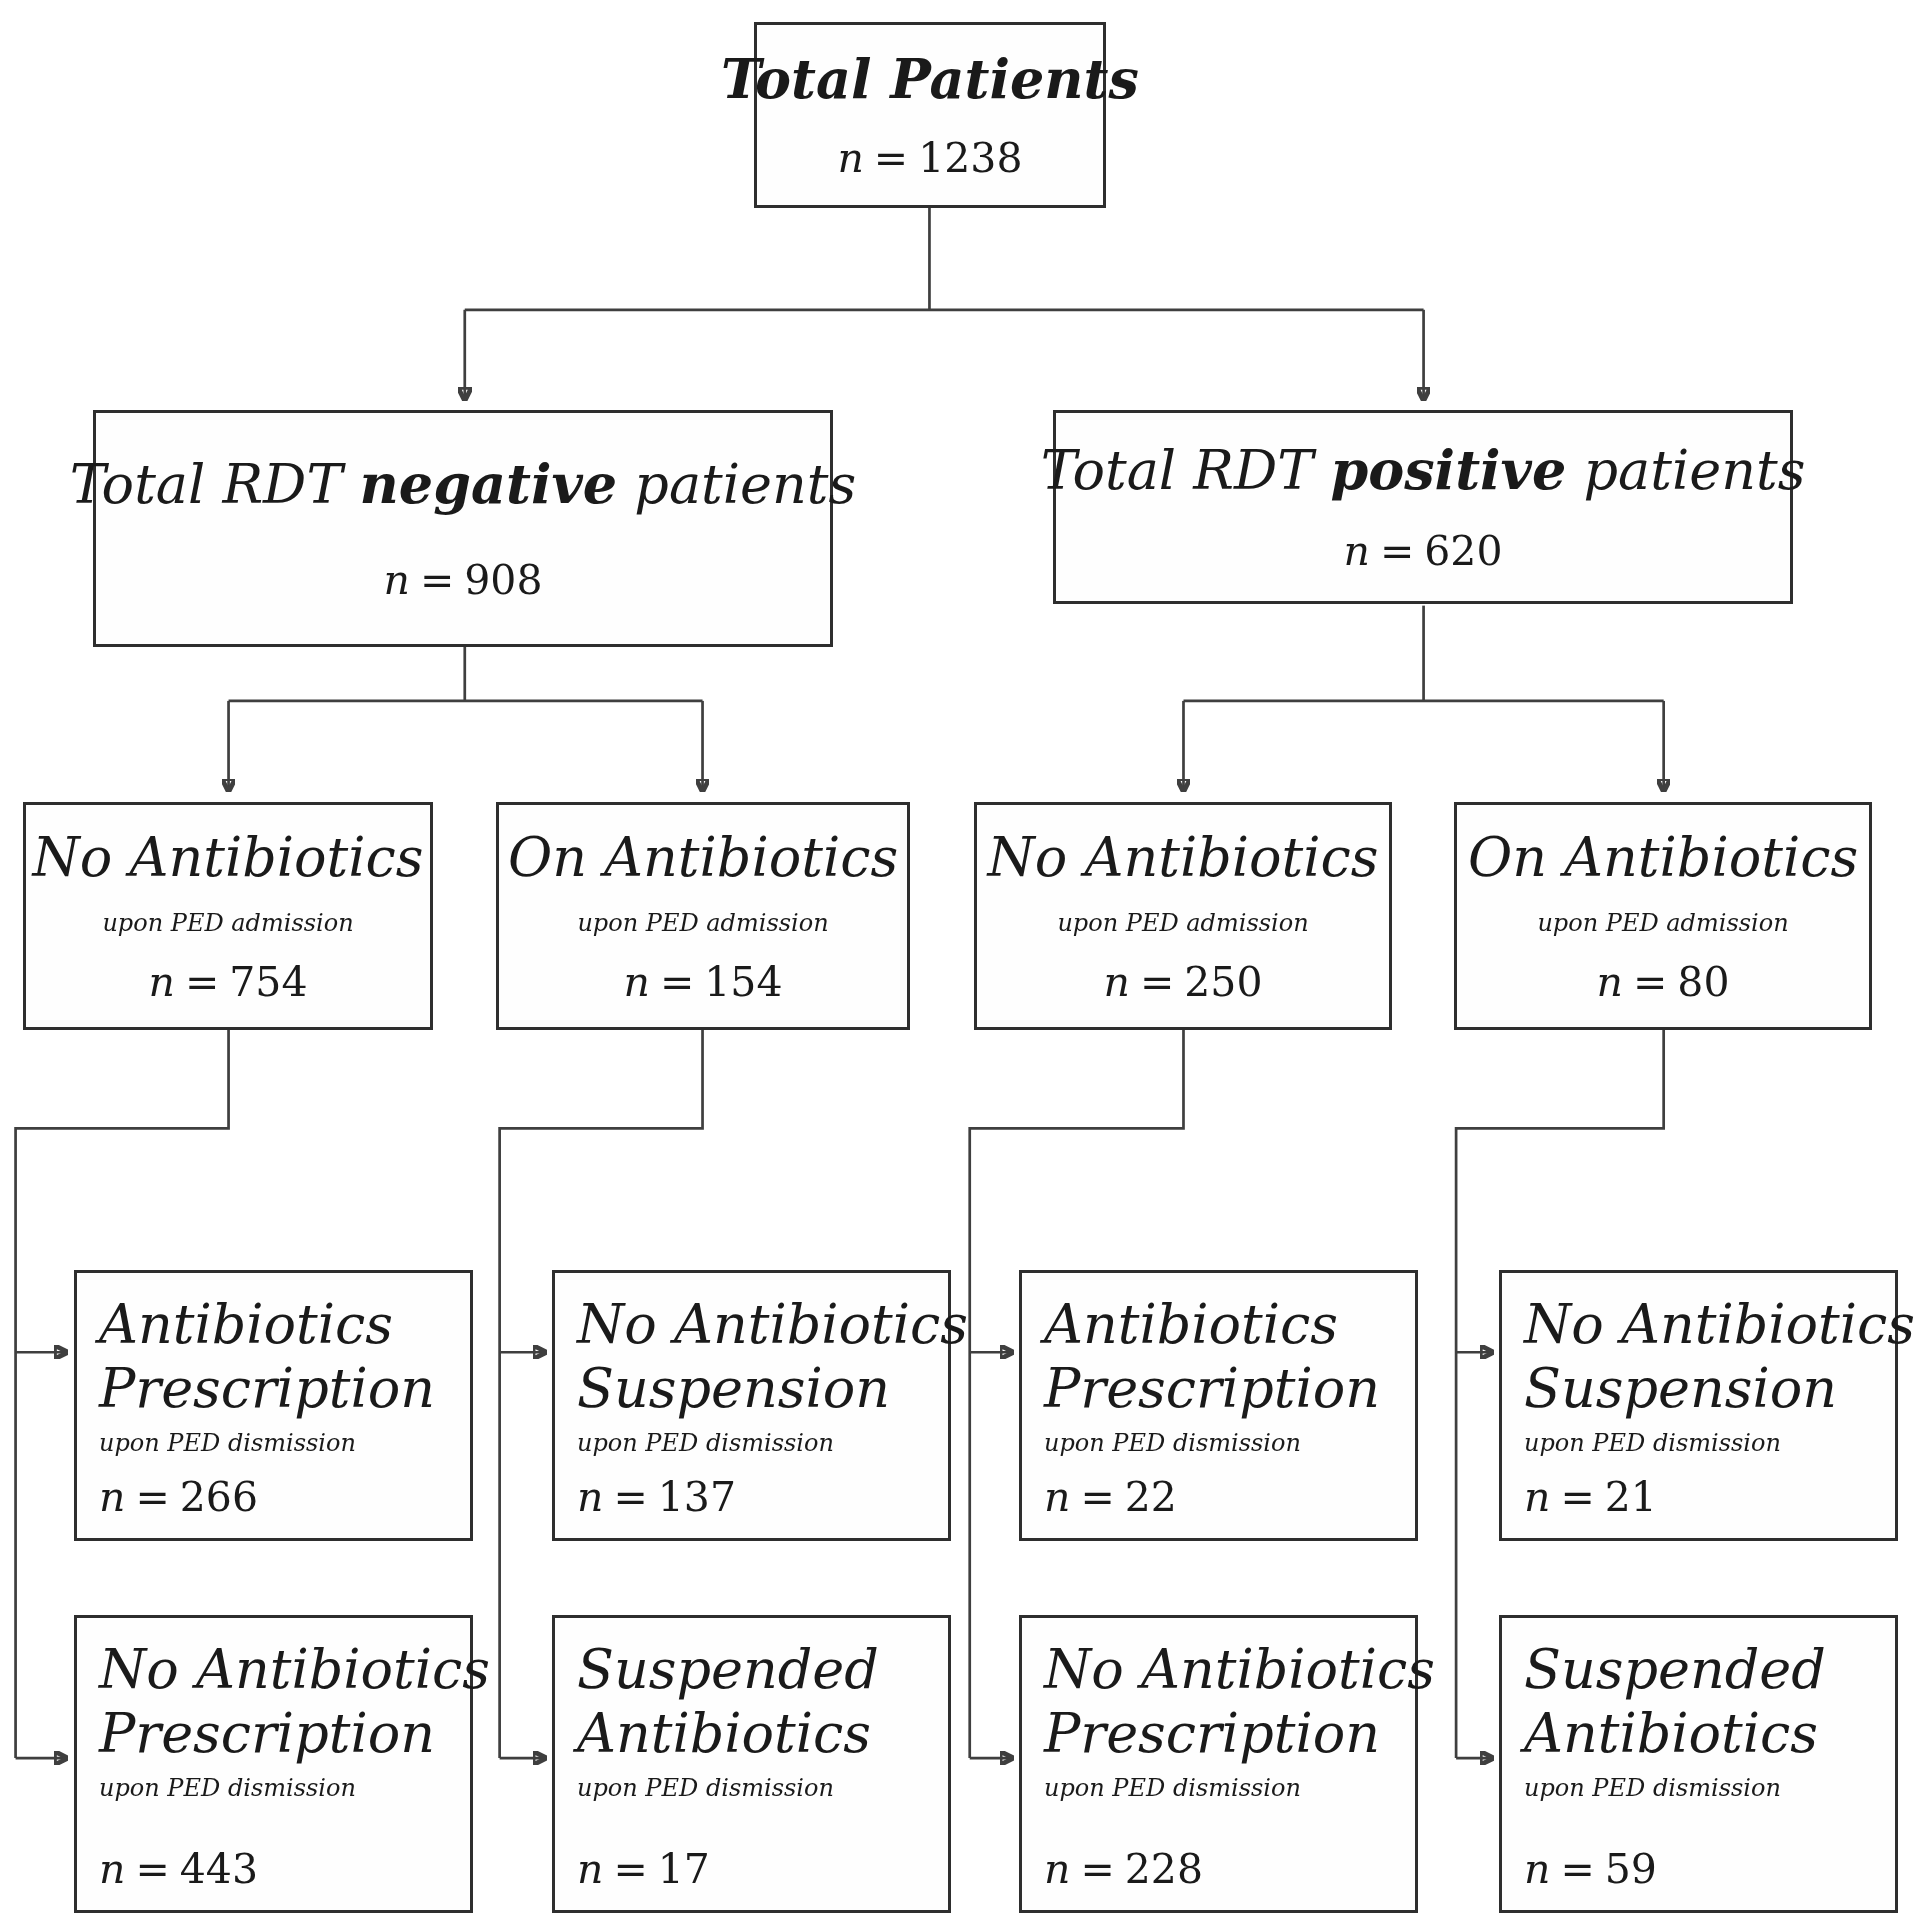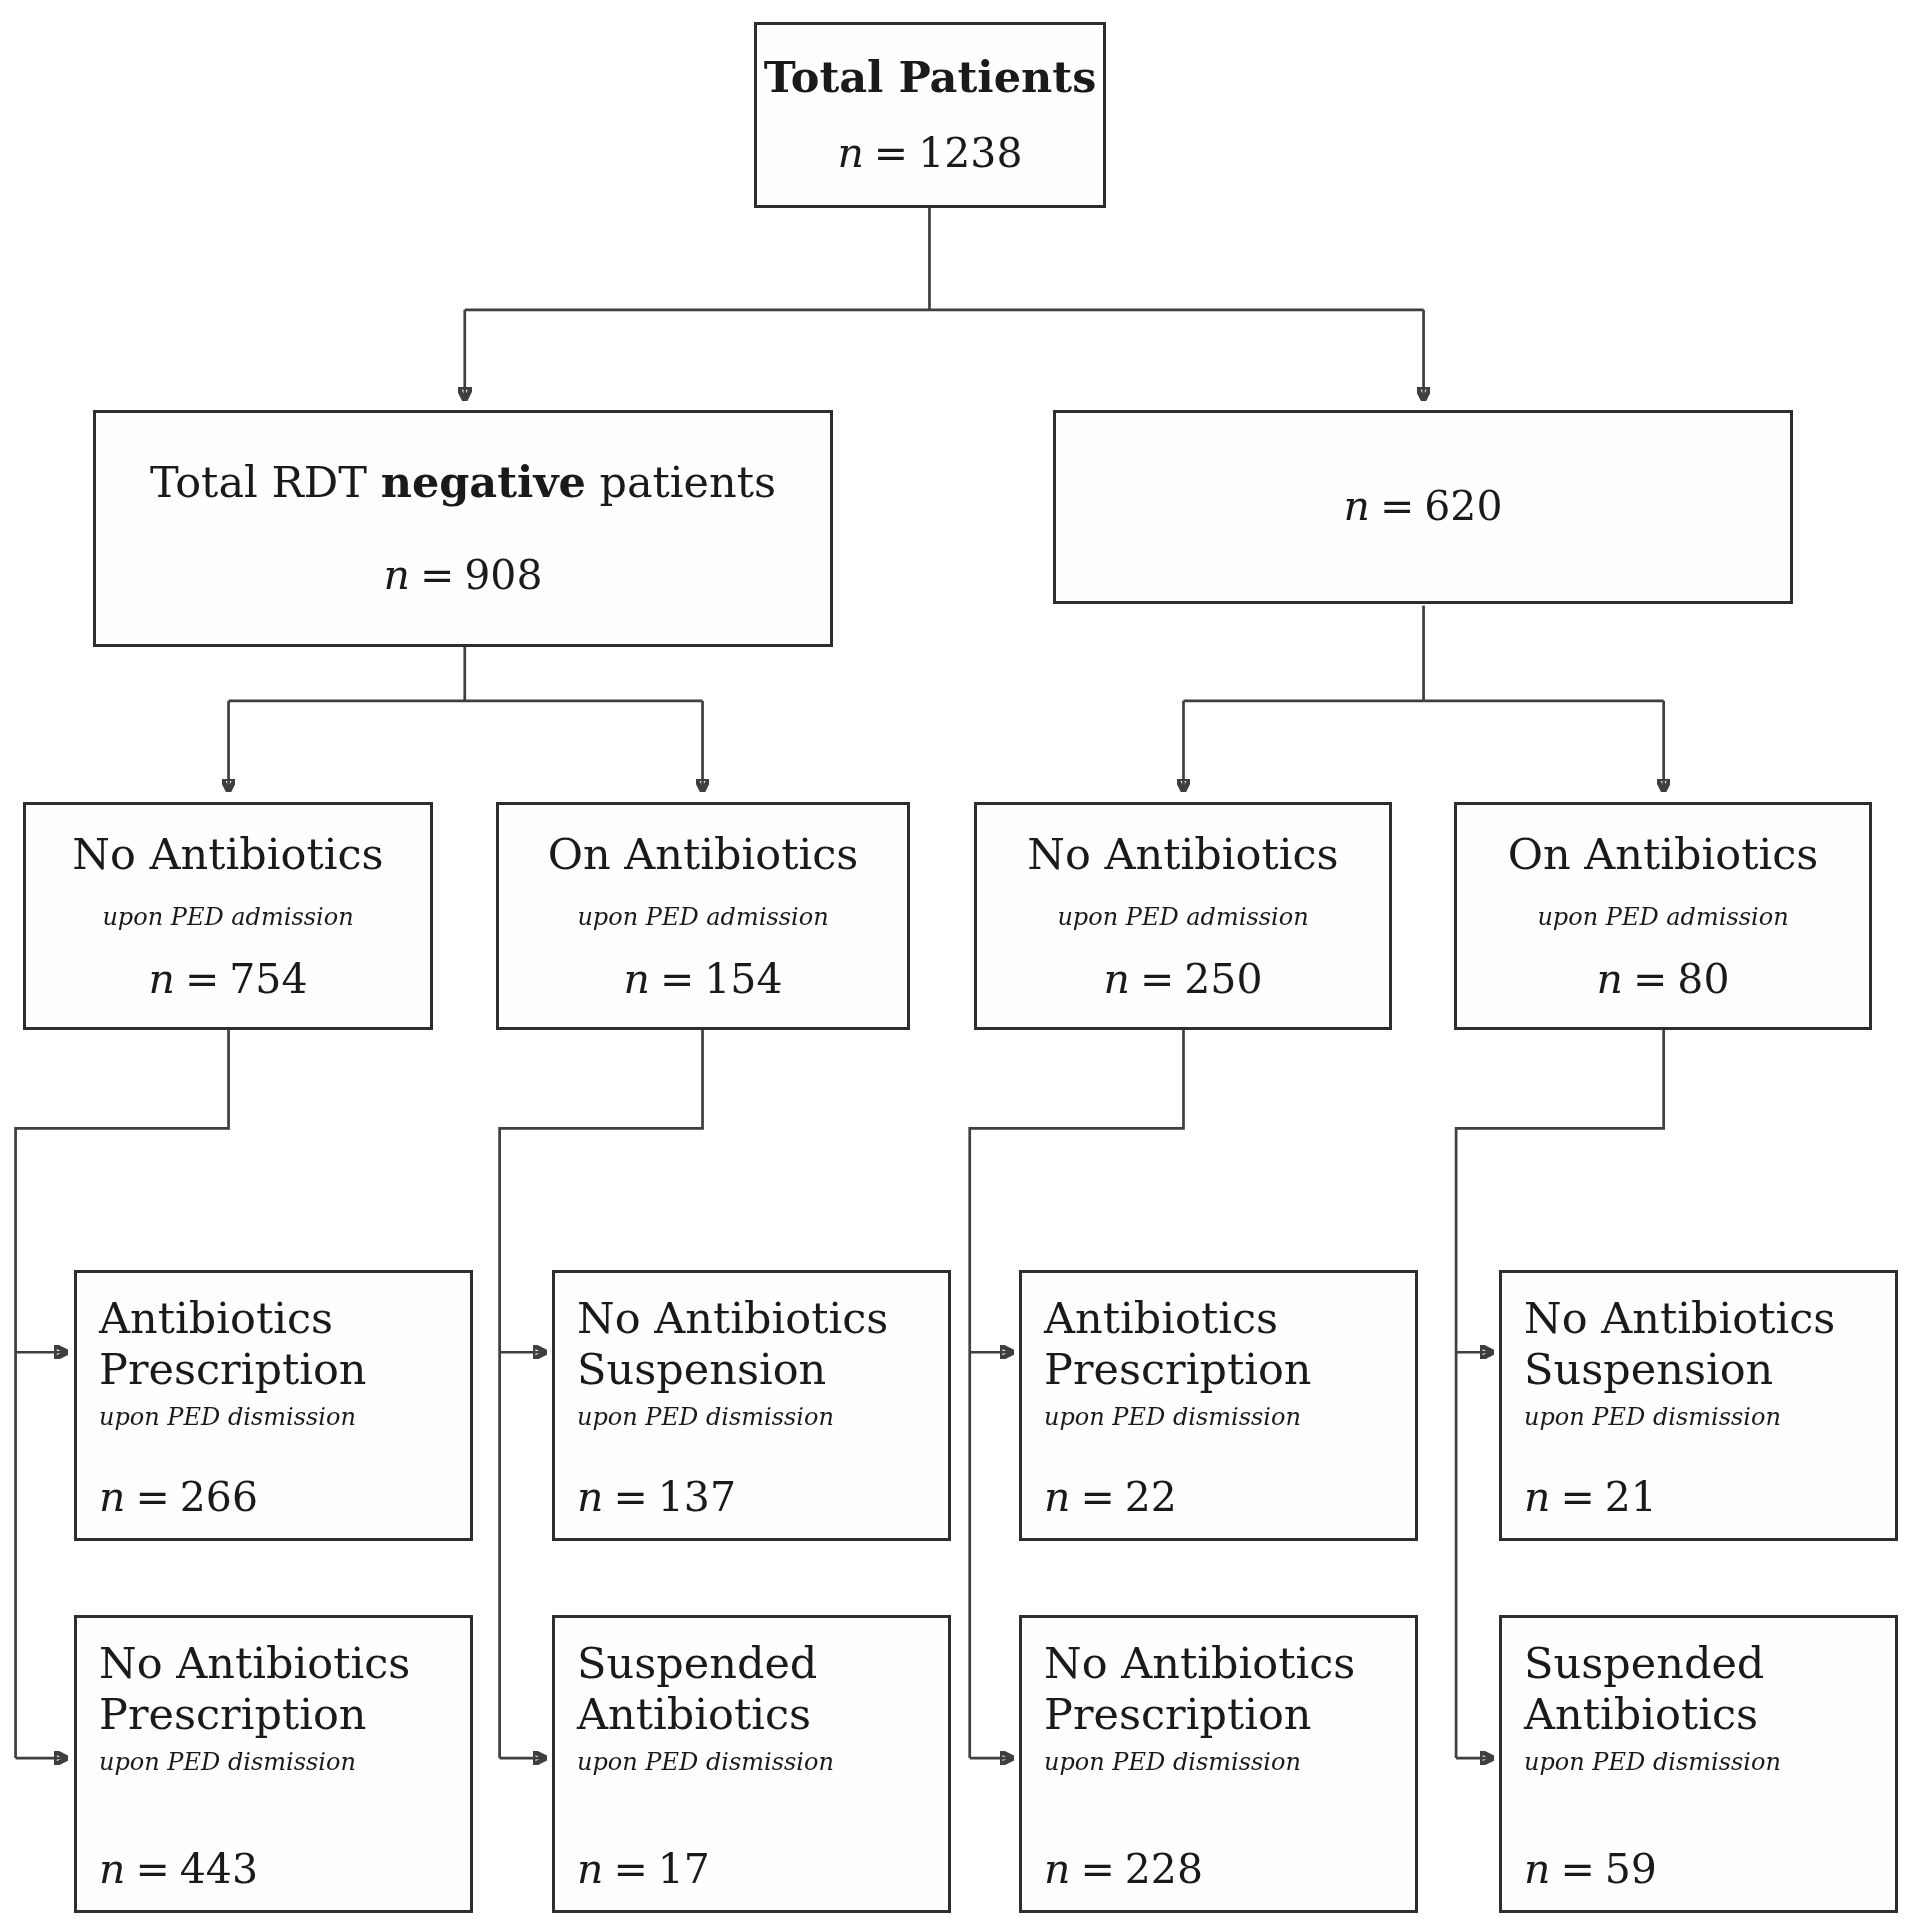--- a/index.html
+++ b/index.html
@@ -17,21 +17,21 @@
   .box{
     position:absolute;
     background:#fefefe;
     border:3.1px solid #2e2e2e;
     box-sizing:border-box;
     display:flex;
     flex-direction:column;
   }
   .center-box{align-items:center;justify-content:space-evenly;text-align:center;}
   .left-box{align-items:flex-start;text-align:left;padding:20px 15.5px 17px 22px;}
-  .title{font-size:43px;line-height:1.18;white-space:nowrap;}
+  .title{font-size:54px;line-height:1.18;white-space:nowrap;font-style:italic;}
   .t-bold{font-weight:700;}
   .bold-word{font-weight:700;}
   .sub{font-size:24px;font-style:italic;line-height:1.15;white-space:nowrap;}
   .left-box .sub{margin-top:9.3px;font-style:italic;}
   .nline{font-size:41px;line-height:1.15;white-space:nowrap;}
   .left-box .nline{margin-top:auto;padding-top:11px;}
   .nvar{font-style:italic;margin-right:10px;}
   .neq{margin-right:10px;}
 </style>
 </head>
@@ -82,20 +82,21 @@
     <div class="title t-bold">Total Patients</div>
     <div class="nline"><span class="nvar">n</span><span class="neq">=</span><span class="nval">1238</span></div>
   </div>
 
   <div class="box center-box" style="left:93px;top:410px;width:740px;height:237px;">
     <div class="title"><span>Total RDT </span><span class="bold-word">negative</span><span> patients</span></div>
     <div class="nline"><span class="nvar">n</span><span class="neq">=</span><span class="nval">908</span></div>
   </div>
 
   <div class="box center-box" style="left:1053px;top:410px;width:740px;height:194px;">
+    <div class="title"><span>Total RDT </span><span class="bold-word">positive</span><span> patients</span></div>
     <div class="nline"><span class="nvar">n</span><span class="neq">=</span><span class="nval">620</span></div>
   </div>
 
   <div class="box center-box" style="left:23px;top:802px;width:410px;height:228px;">
     <div class="title">No Antibiotics</div>
     <div class="sub">upon PED admission</div>
     <div class="nline"><span class="nvar">n</span><span class="neq">=</span><span class="nval">754</span></div>
   </div>
 
   <div class="box center-box" style="left:496px;top:802px;width:414px;height:228px;">

